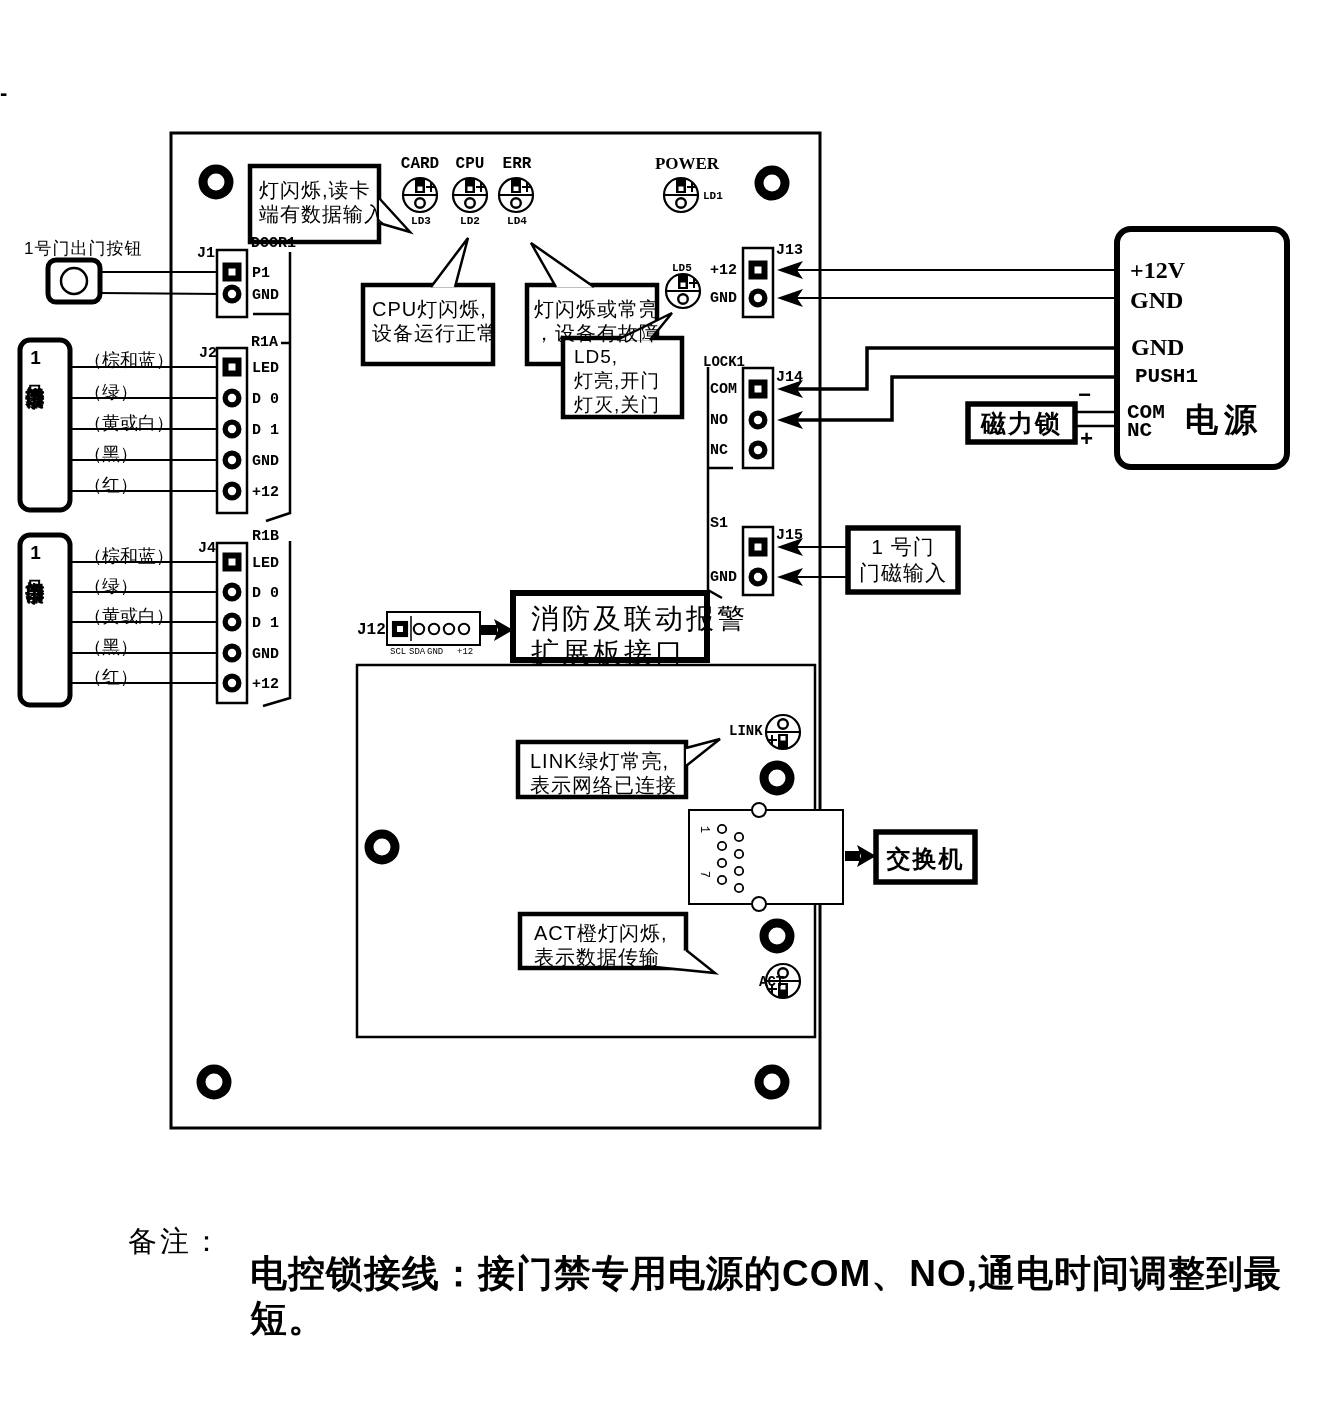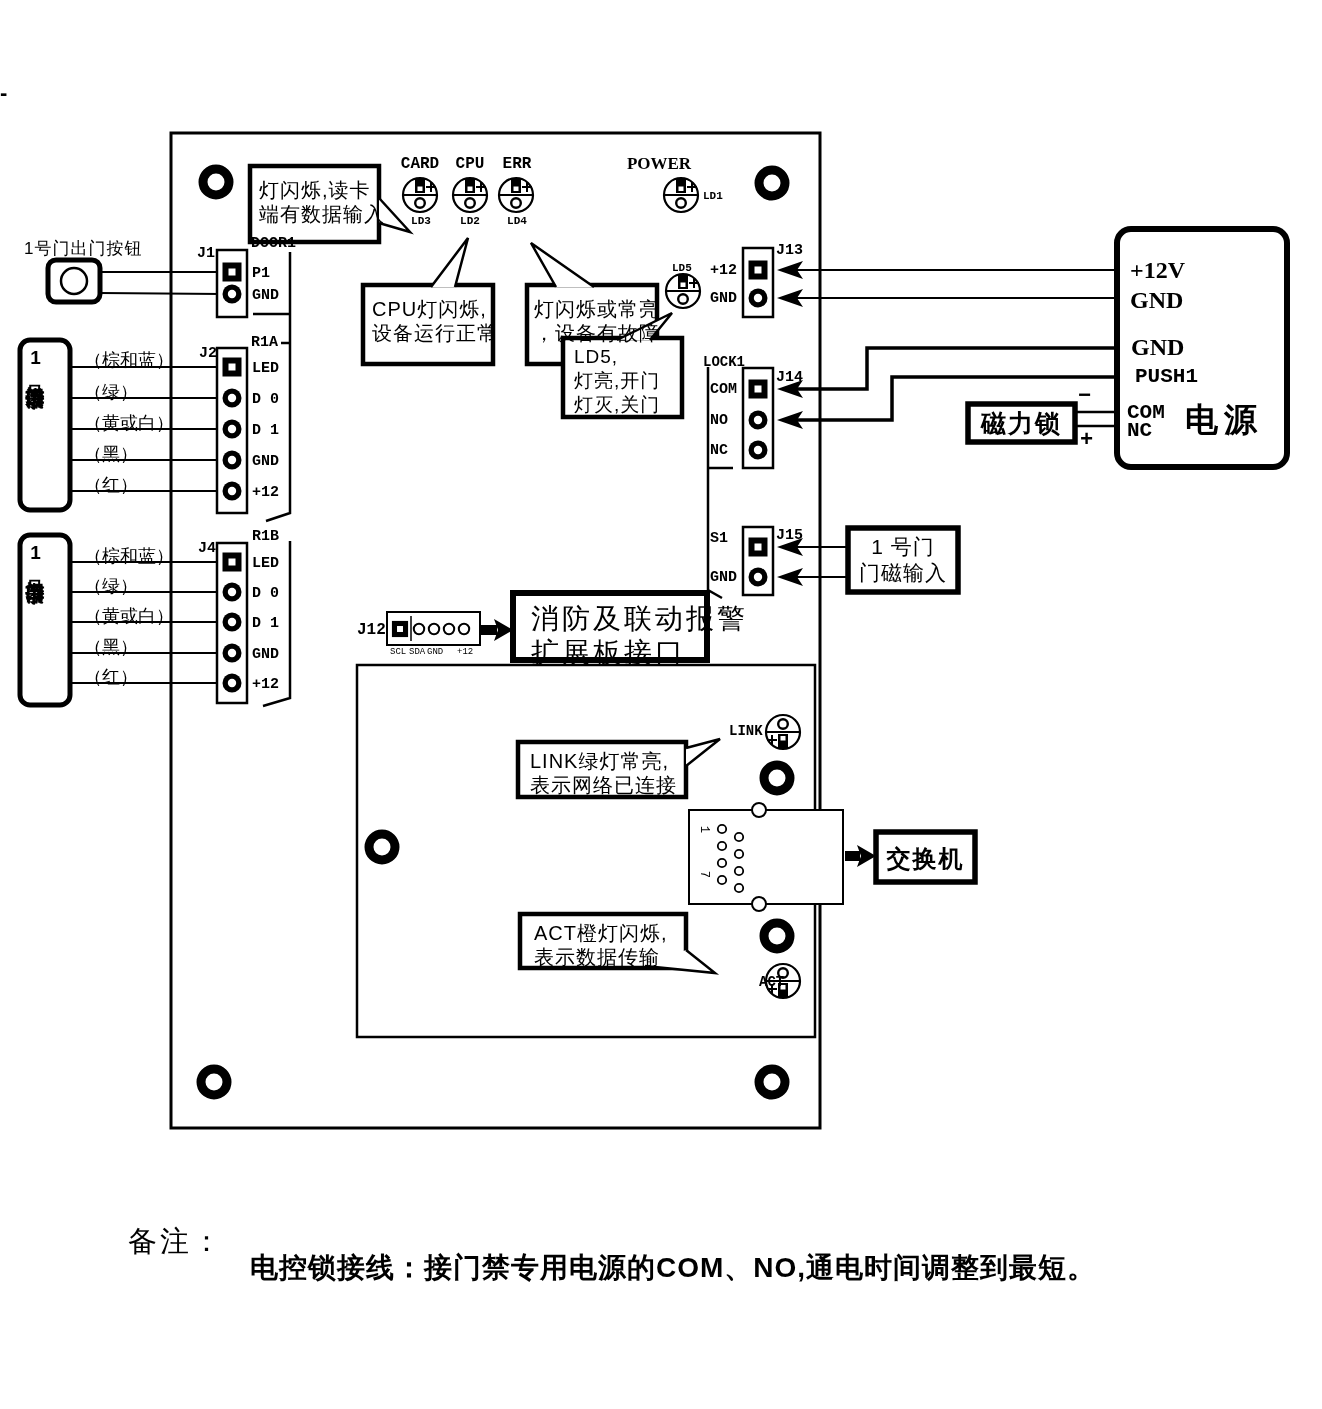--- a/index.html
+++ b/index.html
@@ -204,21 +204,21 @@
     <path d="M686,748 L720,739 L686,766"></path>
     <path d="M645,966 L715,973 L686,950"></path>
   </g>
 </svg>
 
 <div class="abs b" style="left:0px;top:80px;font-size:22px;">-</div>
 
 <div class="abs mono b ctr" style="left:420px;top:155px;font-size:16px;">CARD</div>
 <div class="abs mono b ctr" style="left:470px;top:155px;font-size:16px;">CPU</div>
 <div class="abs mono b ctr" style="left:517px;top:155px;font-size:16px;text-align:center;">ERR</div>
-<div class="abs serif b ctr" style="left:659px;top:154px;font-size:17px;">POWER</div>
+<div class="abs serif b ctr" style="left:687px;top:154px;font-size:17px;">POWER</div>
 <div class="abs mono ldref ctr" style="left:421px;top:215px;">LD3</div>
 <div class="abs mono ldref ctr" style="left:470px;top:215px;">LD2</div>
 <div class="abs mono ldref ctr" style="left:517px;top:215px;">LD4</div>
 <div class="abs mono ldref" style="left:703px;top:190px;">LD1</div>
 <div class="abs mono ldref" style="left:672px;top:262px;">LD5</div>
 <div class="abs mono b" style="left:729px;top:723px;font-size:14px;">LINK</div>
 <div class="abs mono b" style="left:759px;top:974px;font-size:14px;">ACT</div>
 
 <div class="abs cn" style="left:259px;top:178px;font-size:20px;">灯闪烁,读卡
 端有数据输入</div>
@@ -283,21 +283,21 @@
 <div class="abs mono pin right" style="left:695px;top:262px;width:42px;">+12</div>
 <div class="abs mono pin right" style="left:695px;top:290px;width:42px;">GND</div>
 
 <div class="abs mono b" style="left:703px;top:354px;font-size:14px;">LOCK1</div>
 <div class="abs mono jref" style="left:776px;top:369px;">J14</div>
 <div class="abs mono pin" style="left:710px;top:381px;">COM</div>
 <div class="abs mono pin" style="left:710px;top:412px;">NO</div>
 <div class="abs mono pin" style="left:710px;top:442px;">NC</div>
 
 <div class="abs mono jref" style="left:776px;top:527px;">J15</div>
-<div class="abs mono pin" style="left:710px;top:530px;">S1</div>
+<div class="abs mono pin" style="left:710px;top:515px;">S1</div>
 <div class="abs mono pin" style="left:710px;top:569px;">GND</div>
 
 <div class="abs mono rot90" style="left:700px;top:822px;font-size:12px;">1</div>
 <div class="abs mono rot90" style="left:700px;top:867px;font-size:12px;">7</div>
 
 <div class="abs b" style="left:876px;top:844px;width:99px;text-align:center;font-size:24px;letter-spacing:2px;">交换机</div>
 <div class="abs" style="left:848px;top:534px;width:110px;text-align:center;font-size:21px;letter-spacing:1px;">1 号门
 门磁输入</div>
 <div class="abs b" style="left:968px;top:408px;width:107px;text-align:center;font-size:25px;letter-spacing:2px;">磁力锁</div>
 <div class="abs mono b" style="left:1078px;top:384px;font-size:22px;">−</div>
@@ -305,15 +305,15 @@
 
 <div class="abs serif b" style="left:1130px;top:256px;font-size:24px;">+12V</div>
 <div class="abs serif b" style="left:1130px;top:286px;font-size:24px;">GND</div>
 <div class="abs serif b" style="left:1131px;top:333px;font-size:24px;">GND</div>
 <div class="abs mono b" style="left:1135px;top:364px;font-size:21px;">PUSH1</div>
 <div class="abs mono b" style="left:1127px;top:400px;font-size:21px;">COM</div>
 <div class="abs mono b" style="left:1127px;top:418px;font-size:21px;">NC</div>
 <div class="abs b" style="left:1185px;top:400px;font-size:33px;letter-spacing:6px;">电源</div>
 
 <div class="abs" style="left:128px;top:1224px;font-size:29px;letter-spacing:3px;">备注：</div>
-<div class="abs b" style="left:250px;top:1251px;font-size:28px;letter-spacing:1px;">电控锁接线：接门禁专用电源的COM、NO,通电时间调整到最短。</div>
+<div class="abs b" style="left:250px;top:1251px;font-size:37px;letter-spacing:1px;">电控锁接线：接门禁专用电源的COM、NO,通电时间调整到最短。</div>
 
 </div>
 
 </body></html>

